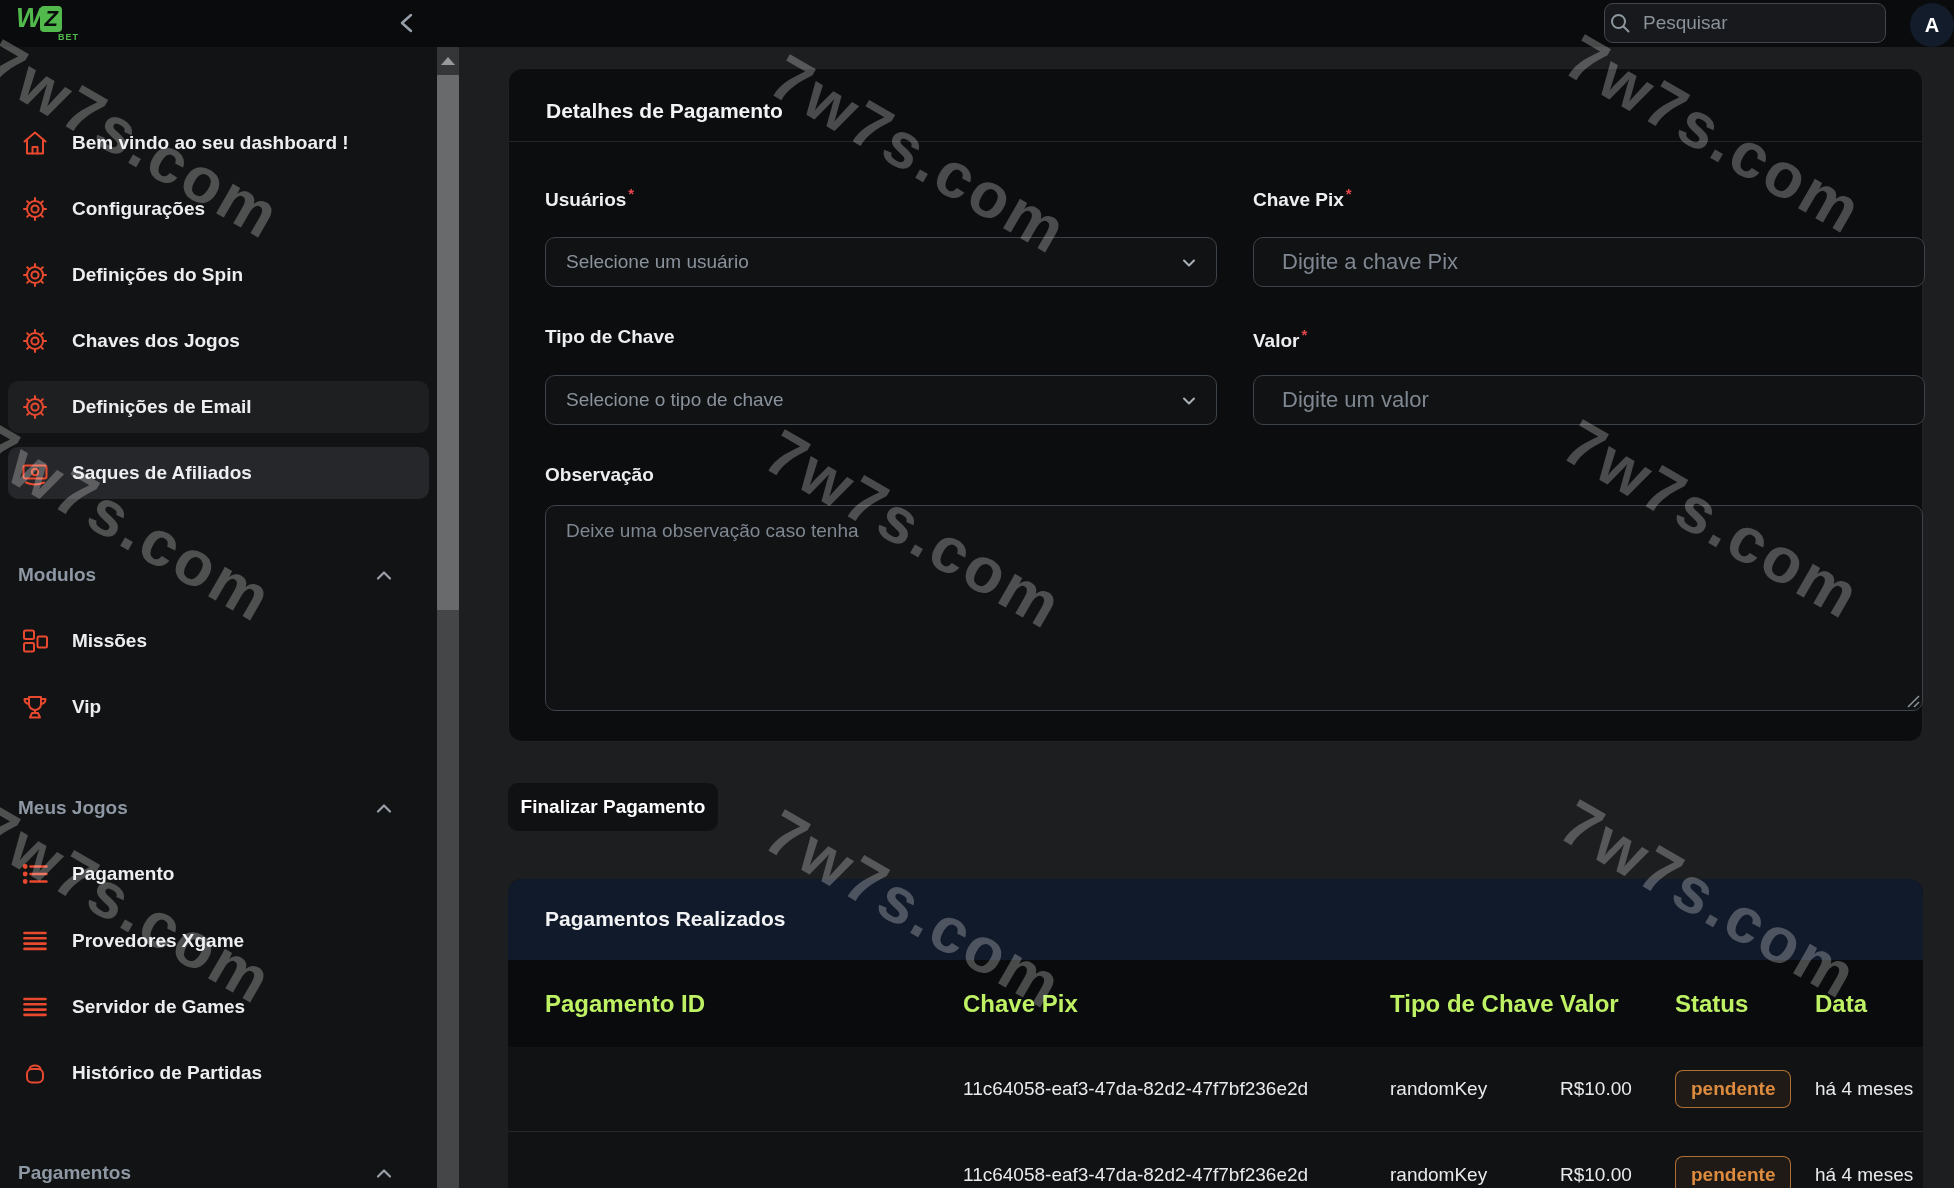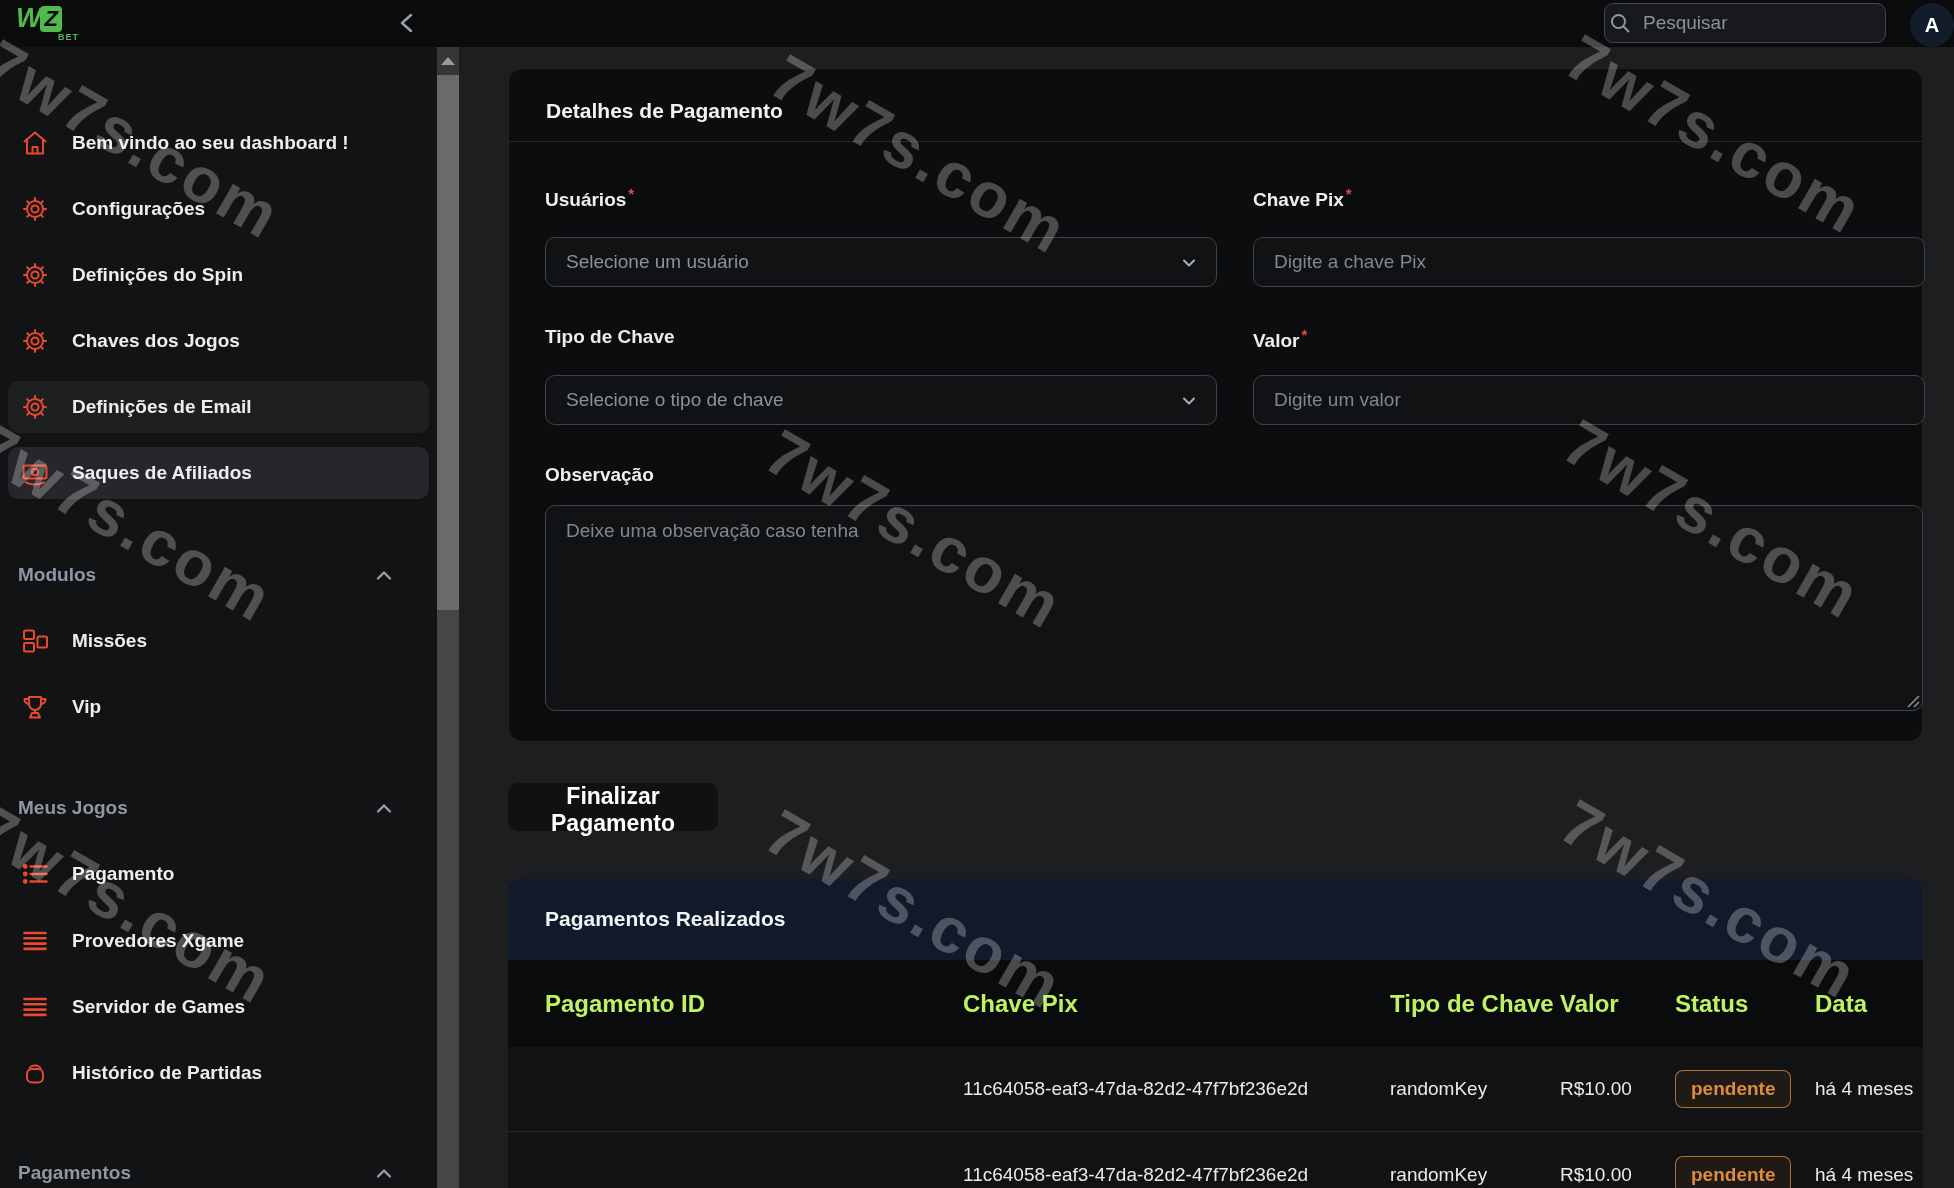--- a/index.html
+++ b/index.html
@@ -51,30 +51,30 @@
   .card-title { position:absolute; left:37px; top:30px; color:#f2f3f5; font-weight:700; font-size:21px; }
   .card1-divider { position:absolute; left:0; top:72px; width:100%; height:1px; background:#232529; }
 
   .flabel { position:absolute; color:#eceef0; font-weight:700; font-size:19px; }
   .req { color:#e5484d; font-size:15px; vertical-align:super; margin-left:2px; }
 
   .fbox { position:absolute; height:50px; width:672px; background:#101214; border:1px solid #3d434a;
     border-radius:10px; display:flex; align-items:center; padding:0 20px; color:#8a929c; font-size:19px; cursor:pointer; }
   .fbox .chev { position:absolute; right:16px; top:14px; }
   input.finput { position:absolute; height:50px; width:672px; background:#101214; border:1px solid #3d434a;
-    border-radius:10px; padding:0 20px; color:#bef264; font-size:19px; outline:none;
+    border-radius:10px; padding:0 28px; color:#bef264; font-size:22px; outline:none;
     font-family:"Liberation Sans", sans-serif; }
   input.finput::placeholder, textarea.ftext::placeholder { color:#7f8791; }
   textarea.ftext { position:absolute; left:36px; top:436px; width:1378px; height:206px; background:#101214;
     border:1px solid #3d434a; border-radius:10px; padding:14px 20px; color:#dfe3e7; font-size:19px; outline:none;
     resize:none; font-family:"Liberation Sans", sans-serif; }
   .resize-grip { position:absolute; left:1396px; top:624px; width:16px; height:16px; pointer-events:none; }
 
   .submit-btn { position:absolute; left:49px; top:736px; width:210px; height:48px; background:#101113; border:none;
-    border-radius:10px; color:#ffffff; font-weight:700; font-size:23px; cursor:pointer;
+    border-radius:10px; color:#ffffff; font-weight:700; font-size:19px; cursor:pointer;
     font-family:"Liberation Sans", sans-serif; }
 
   .card2 { position:absolute; left:49px; top:832px; width:1415px; height:309px; background:#111213;
     border-radius:14px 14px 0 0; overflow:hidden; }
   .card2-header { position:absolute; left:0; top:0; width:100%; height:81px; background:#111a2b; }
   .card2-title { position:absolute; left:37px; top:28px; color:#f2f3f5; font-weight:700; font-size:21px; }
   .thead { position:absolute; left:0; top:81px; width:100%; height:87px; background:#0a0b0c; }
   .th { position:absolute; top:50%; transform:translateY(-50%); color:#bef264; font-weight:700; font-size:24px; white-space:nowrap; }
   .trow { position:absolute; left:0; width:100%; height:85px; }
   .trow.first { top:168px; border-bottom:1px solid #26282b; }

